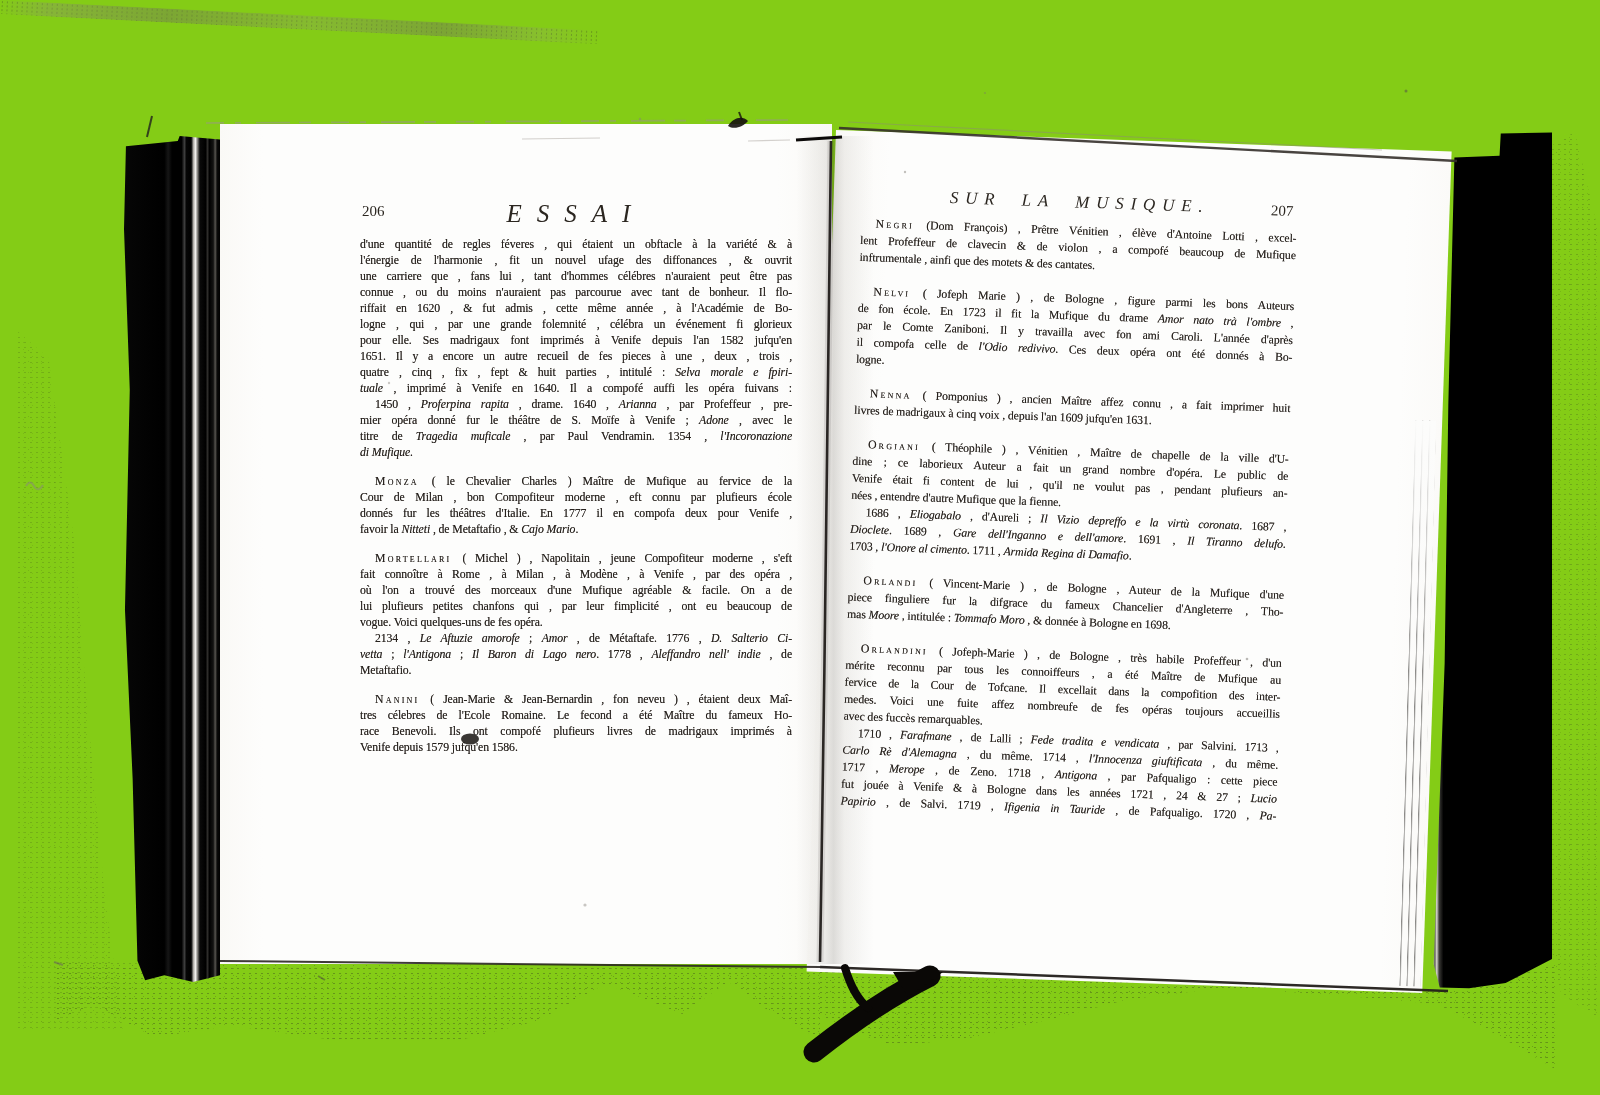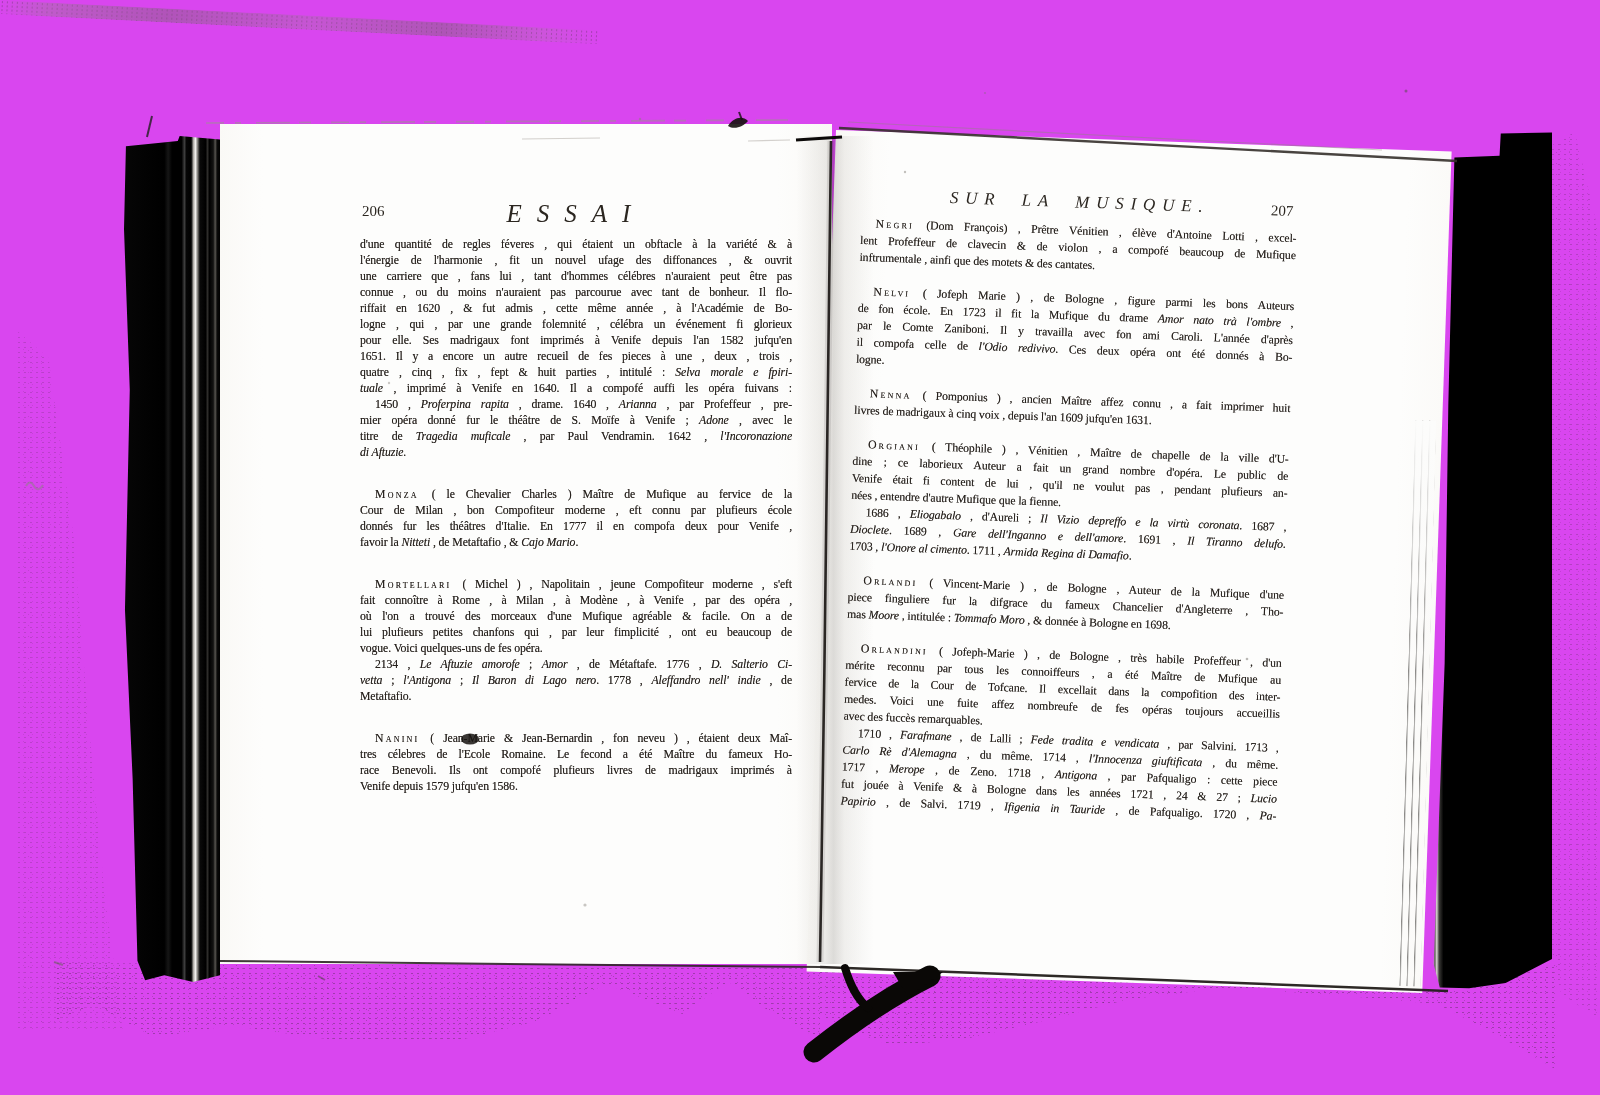--- a/index.html
+++ b/index.html
@@ -1,21 +1,21 @@
 <!DOCTYPE html>
 <html><head>
 <meta charset="utf-8">
 <style>
   html,body{margin:0;padding:0;}
   body{
     width:1600px;height:1095px;overflow:hidden;
     background:#f6f5f2;
     font-family:"Liberation Serif","DejaVu Serif",serif;
   }
-  #canvas{position:relative;width:1600px;height:1095px;background:#d946ef;}
+  #canvas{position:relative;width:1600px;height:1095px;background:#84cc16;}
 
   
   .speckle{
     position:absolute;
     background-image:
       radial-gradient(circle, rgba(40,38,34,.38) .7px, transparent 1.05px),
       radial-gradient(circle, rgba(40,38,34,.24) .6px, transparent .95px),
       radial-gradient(circle, rgba(40,38,34,.30) .5px, transparent .85px);
     background-size:6px 5px, 9px 7px, 13px 11px;
     background-position:0 0, 3px 2px, 6px 4px;
@@ -83,21 +83,21 @@
     text-shadow:0 0 .6px rgba(45,39,33,.6);}
   .page.left  .body .line{line-height:16px;max-height:16px;}
   .page.right .body .line{line-height:17px;max-height:17px;}
   .line{
     text-align:justify;text-align-last:justify;
     overflow:hidden;white-space:nowrap;
   }
   .line.end{text-align-last:left;}
   .line.ind{text-indent:15px;}
   .para{margin:0;}
-  .page.left  .body .para + .para{margin-top:26px;}
+  .page.left  .body .para + .para{margin-top:13px;}
   .page.right .body .para + .para{margin-top:17px;}
   .it{font-style:italic;}
   .sc{font-variant:small-caps;letter-spacing:2.2px;padding-right:2px;}
 
   
   .fore-edge{position:absolute;z-index:5;}
   #fore-edge-left{
     left:124px;top:136px;width:96px;height:846px;
     background:linear-gradient(90deg,
       #060606 0%, #000 42%, #161616 46%, #000 50%,
@@ -149,22 +149,22 @@
             <div class="line"><span>une carriere que , fans lui , tant d'hommes célébres n'auraient peut être pas</span></div>
             <div class="line"><span>connue , ou du moins n'auraient pas parcourue avec tant de bonheur. Il flo-</span></div>
             <div class="line"><span>riffait en 1620 , &amp; fut admis , cette même année , à l'Académie de Bo-</span></div>
             <div class="line"><span>logne , qui , par une grande folemnité , célébra un événement fi glorieux</span></div>
             <div class="line"><span>pour elle. Ses madrigaux font imprimés à Venife depuis l'an 1582 jufqu'en</span></div>
             <div class="line"><span>1651. Il y a encore un autre recueil de fes pieces à une , deux , trois ,</span></div>
             <div class="line"><span>quatre , cinq , fix , fept &amp; huit parties , intitulé : </span><span class="it">Selva morale e fpiri-</span></div>
             <div class="line"><span class="it">tuale</span><span> , imprimé à Venife en 1640. Il a compofé auffi les opéra fuivans :</span></div>
             <div class="line ind"><span>1450 , </span><span class="it">Proferpina rapita</span><span> , drame. 1640 , </span><span class="it">Arianna</span><span> , par Profeffeur , pre-</span></div>
             <div class="line"><span>mier opéra donné fur le théâtre de S. Moïfe à Venife ; </span><span class="it">Adone</span><span> , avec le</span></div>
-            <div class="line"><span>titre de </span><span class="it">Tragedia muficale</span><span> , par Paul Vendramin. 1642 , </span><span class="it">l'Incoronazione</span></div>
-            <div class="line end"><span class="it">di Aftuzie.</span></div>
+            <div class="line"><span>titre de </span><span class="it">Tragedia muficale</span><span> , par Paul Vendramin. 1354 , </span><span class="it">l'Incoronazione</span></div>
+            <div class="line end"><span class="it">di Mufique.</span></div>
           </div>
           <div class="para">
             <div class="line ind"><span class="sc">Monza</span><span> ( le Chevalier Charles ) Maître de Mufique au fervice de la</span></div>
             <div class="line"><span>Cour de Milan , bon Compofiteur moderne , eft connu par plufieurs école</span></div>
             <div class="line"><span>donnés fur les théâtres d'Italie. En 1777 il en compofa deux pour Venife ,</span></div>
             <div class="line end"><span>favoir la </span><span class="it">Nitteti</span><span> , de Metaftafio , &amp; </span><span class="it">Cajo Mario</span><span>.</span></div>
           </div>
           <div class="para">
             <div class="line ind"><span class="sc">Mortellari</span><span> ( Michel ) , Napolitain , jeune Compofiteur moderne , s'eft</span></div>
             <div class="line"><span>fait connoître à Rome , à Milan , à Modène , à Venife , par des opéra ,</span></div>

